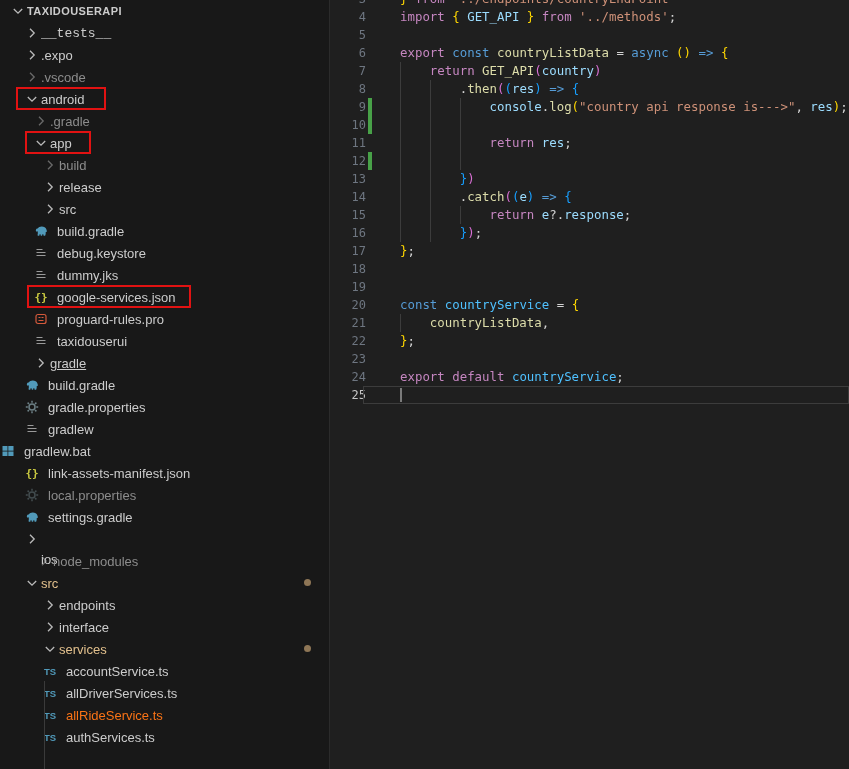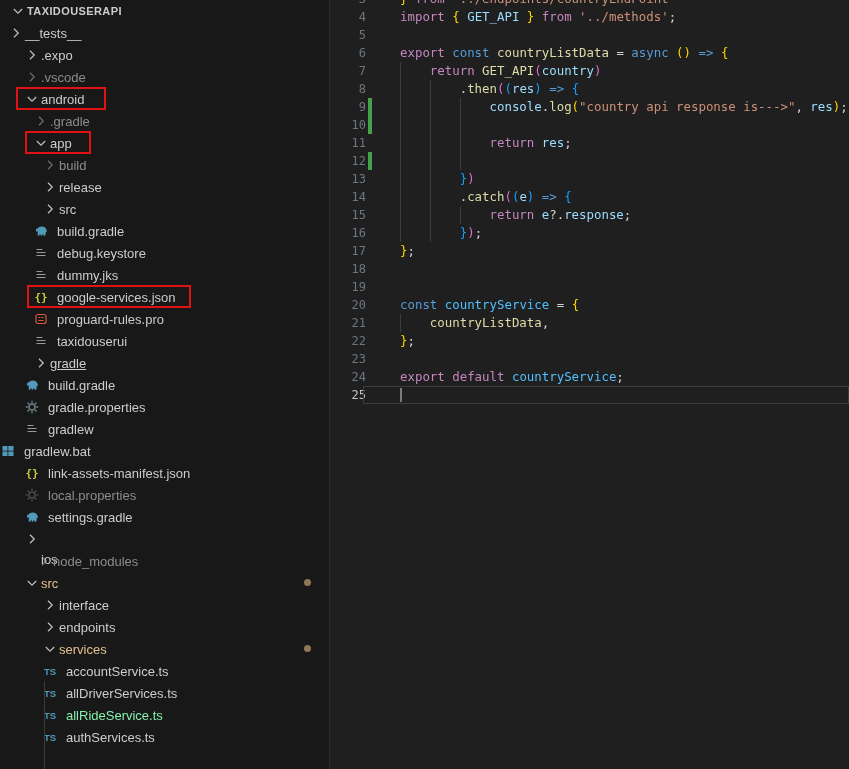--- a/index.html
+++ b/index.html
@@ -40,21 +40,21 @@
   <aside class="sidebar" id="sidebar">
     <div id="tree">
         <div class="row root-row" style="padding-left: 10px;">
           <span class="chev">
             <svg width="16" height="16" viewBox="0 0 16 16" fill="none">
               <path d="M3.8 6L8 10.2 12.2 6" stroke="#BBBBBB" stroke-width="1.3"></path>
             </svg>
           </span>
           <span class="lbl" style="color: rgb(204, 204, 204);">TAXIDOUSERAPI</span>
         </div>
-        <div class="row" style="padding-left: 8px;">
+        <div class="row" style="padding-left: 24px; font-family: Liberation Mono, monospace;">
           <span class="chev">
             <svg width="16" height="16" viewBox="0 0 16 16" fill="none">
               <path d="M6 3.8L10.2 8 6 12.2" stroke="#BBBBBB" stroke-width="1.3"></path>
             </svg>
           </span>
           <span class="lbl" style="color: rgb(204, 204, 204);">__tests__</span>
         </div>
         <div class="row" style="padding-left: 24px;">
           <span class="chev">
             <svg width="16" height="16" viewBox="0 0 16 16" fill="none">
@@ -276,29 +276,29 @@
           </span>
           <span class="lbl" style="color: rgb(226, 192, 141);">src</span>
           <span class="dot" style="background: rgb(142, 118, 86);"></span>
         </div>
         <div class="row" style="padding-left: 42px;">
           <span class="chev">
             <svg width="16" height="16" viewBox="0 0 16 16" fill="none">
               <path d="M6 3.8L10.2 8 6 12.2" stroke="#BBBBBB" stroke-width="1.3"></path>
             </svg>
           </span>
+          <span class="lbl" style="color: rgb(204, 204, 204);">endpoints</span>
+        </div>
+        <div class="row" style="padding-left: 42px;">
+          <span class="chev">
+            <svg width="16" height="16" viewBox="0 0 16 16" fill="none">
+              <path d="M6 3.8L10.2 8 6 12.2" stroke="#BBBBBB" stroke-width="1.3"></path>
+            </svg>
+          </span>
           <span class="lbl" style="color: rgb(204, 204, 204);">interface</span>
-        </div>
-        <div class="row" style="padding-left: 42px;">
-          <span class="chev">
-            <svg width="16" height="16" viewBox="0 0 16 16" fill="none">
-              <path d="M6 3.8L10.2 8 6 12.2" stroke="#BBBBBB" stroke-width="1.3"></path>
-            </svg>
-          </span>
-          <span class="lbl" style="color: rgb(204, 204, 204);">endpoints</span>
         </div>
         <div class="row" style="padding-left: 42px;">
           <span class="chev">
             <svg width="16" height="16" viewBox="0 0 16 16" fill="none">
               <path d="M3.8 6L8 10.2 12.2 6" stroke="#BBBBBB" stroke-width="1.3"></path>
             </svg>
           </span>
           <span class="lbl" style="color: rgb(226, 192, 141);">services</span>
           <span class="dot" style="background: rgb(142, 118, 86);"></span>
         </div>
@@ -311,21 +311,21 @@
         <div class="row" style="padding-left: 42px;">
           <span class="ficon">
             <span class="ts-glyph" style="color:#519ABA">TS</span>
           </span>
           <span class="lbl" style="color: rgb(204, 204, 204);">allDriverServices.ts</span>
         </div>
         <div class="row" style="padding-left: 42px;">
           <span class="ficon">
             <span class="ts-glyph" style="color:#519ABA">TS</span>
           </span>
-          <span class="lbl" style="color: #86efac;">allRideService.ts</span>
+          <span class="lbl" style="color: #f97316;">allRideService.ts</span>
         </div>
         <div class="row" style="padding-left: 42px;">
           <span class="ficon">
             <span class="ts-glyph" style="color:#519ABA">TS</span>
           </span>
           <span class="lbl" style="color: rgb(204, 204, 204);">authServices.ts</span>
         </div>
       </div>
   <div class="tree-guide" style="left: 44px; top: 681px; height: 88px;"></div>
     </aside>

